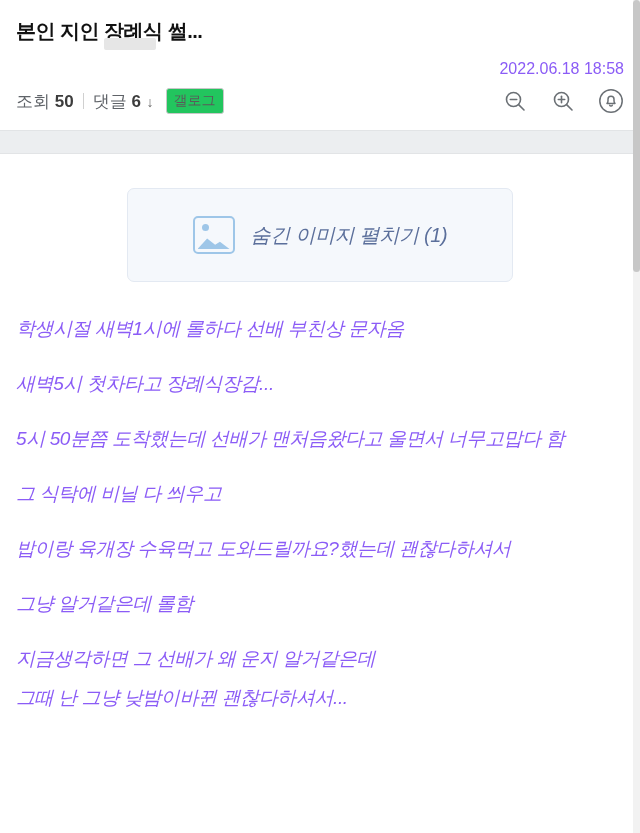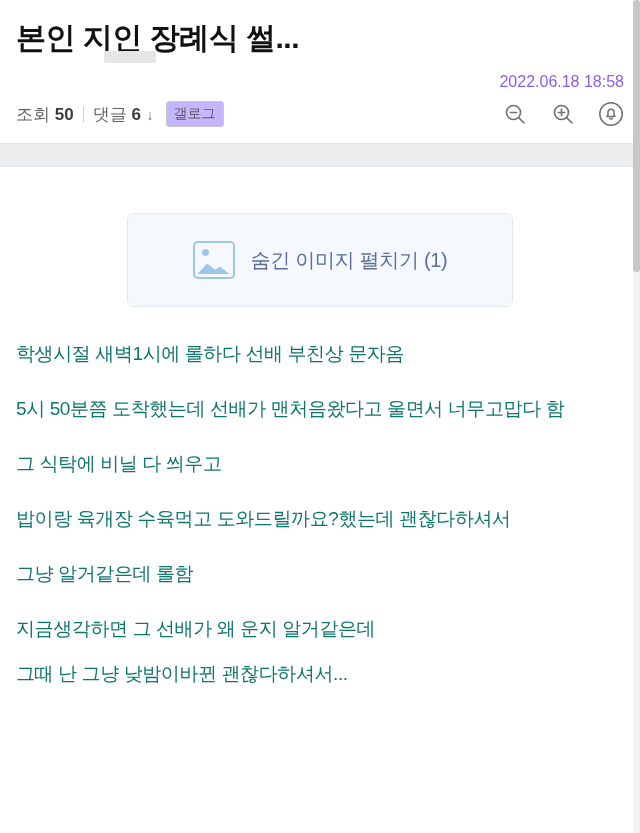--- a/index.html
+++ b/index.html
@@ -22,21 +22,21 @@
     position: relative;
     background: #ffffff;
     box-sizing: border-box;
   }
 
   
   .post-header {
     padding: 18px 16px 0 16px;
   }
   .post-title {
-    font-size: 30px;
+    font-size: 20px;
     line-height: 1.3;
     font-weight: 700;
     color: #111111;
     letter-spacing: -0.5px;
     margin: 0 0 2px 0;
     position: relative;
     display: inline-block;
   }
   .title-smudge {
     position: absolute;
@@ -98,21 +98,21 @@
     color: #6b6b6b;
     margin-left: 1px;
   }
   .gallog-chip {
     margin-left: 12px;
     border: 1px solid #c8c8c8;
     border-radius: 3px;
     padding: 2px 7px;
     font-size: 14px;
     color: #5a5a5a;
-    background: #c4b5fd;
+    background: #22c55e;
     line-height: 1.4;
   }
 
   .meta-right {
     display: flex;
     align-items: center;
     gap: 22px;
   }
   .icon-btn {
     width: 26px;
@@ -127,21 +127,22 @@
   
   .band {
     height: 22px;
     background: #eceef0;
     border-top: 1px solid #e2e4e6;
     border-bottom: 1px solid #e2e4e6;
   }
 
   
   .post-body {
-    padding: 16px 16px;
+    padding: 4px 16px;
+    font-style: italic;
   }
 
   .hidden-image-box {
     margin: 30px auto 0 auto;
     width: 384px;
     height: 92px;
     background: #f5f8fc;
     border: 1px solid #e3e9f2;
     border-radius: 7px;
     display: flex;
@@ -182,27 +183,27 @@
     background: #9ec6e8;
     clip-path: polygon(0% 100%, 30% 30%, 55% 72%, 70% 52%, 100% 100%);
   }
 
   .paragraphs {
     margin-top: 34px;
   }
   .para {
     font-size: 19px;
     line-height: 1.42;
-    color: #0f766e;
+    color: #8b5cf6;
     margin: 0 0 28px 0;
     letter-spacing: -0.4px;
     word-break: keep-all;
   }
   .para.tight {
-    margin-bottom: 18px;
+    margin-bottom: 12px;
   }
 
   
   .scrollbar-track {
     position: absolute;
     top: 0;
     right: 0;
     width: 7px;
     height: 833px;
     background: #f2f2f2;
@@ -278,20 +279,21 @@
 
   <div class="post-body">
 
     <div class="hidden-image-box">
       <span class="img-icon"></span>
       <span class="hidden-image-label">숨긴 이미지 펼치기 (1)</span>
     </div>
 
     <div class="paragraphs">
       <p class="para">학생시절 새벽1시에 롤하다 선배 부친상 문자옴</p>
+      <p class="para">새벽5시 첫차타고 장례식장감...</p>
       <p class="para">5시 50분쯤 도착했는데 선배가 맨처음왔다고 울면서 너무고맙다 함</p>
       <p class="para">그 식탁에 비닐 다 씌우고</p>
       <p class="para">밥이랑 육개장 수육먹고 도와드릴까요?했는데 괜찮다하셔서</p>
       <p class="para">그냥 알거같은데 롤함</p>
       <p class="para tight">지금생각하면 그 선배가 왜 운지 알거같은데</p>
       <p class="para">그때 난 그냥 낮밤이바뀐 괜찮다하셔서...</p>
     </div>
   </div>
 
   <div class="scrollbar-track">

